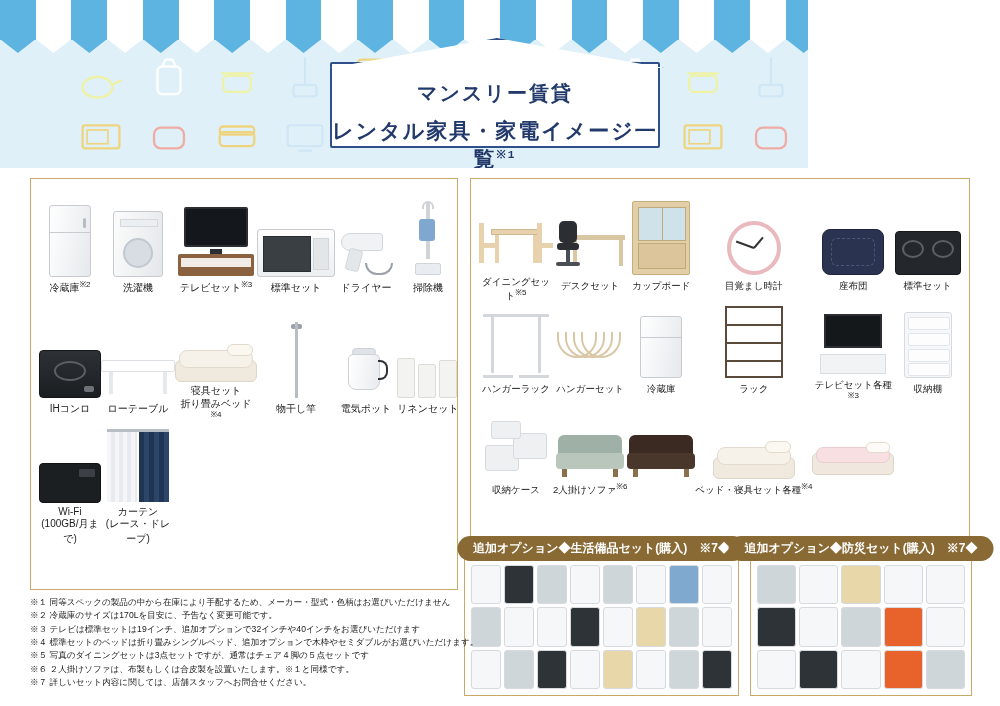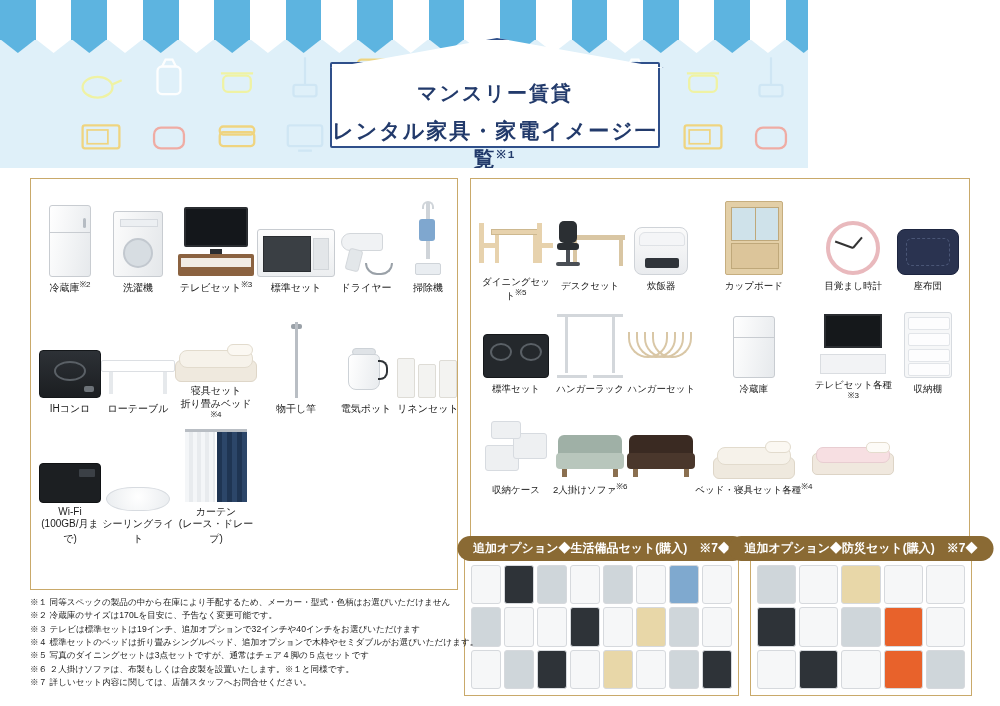--- a/index.html
+++ b/index.html
@@ -550,28 +550,20 @@
 
       <div class="cell">
         <div class="art">
             <div class="obj wifi">
               <div class="lbl"></div>
             </div>
           </div>
         <div class="cap"><span id="cap-wifi">Wi-Fi<br>(100GB/月まで)</span><span class="sup"></span></div>
       </div>
 
-      <div class="cell">
-        <div class="art">
-            <div class="obj clight">
-              <div class="d"></div>
-            </div>
-          </div>
-        <div class="cap"><span>シーリングライト</span><span class="sup"></span></div>
-      </div>
 
       <div class="cell">
         <div class="art">
             <div class="obj curtain">
               <div class="rod"></div>
               <div class="lace"></div>
               <div class="drape"></div>
             </div>
           </div>
         <div class="cap"><span id="cap-curtain">カーテン<br>(レース・ドレープ)</span><span class="sup"></span></div>
@@ -606,29 +598,20 @@
                 <div class="bk"></div>
                 <div class="st"></div>
                 <div class="po"></div>
                 <div class="ba"></div>
               </div>
             </div>
           </div>
         <div class="cap"><span>デスクセット</span><span class="sup"></span></div>
       </div>
 
-      <div class="cell">
-        <div class="art">
-            <div class="obj rice">
-              <div class="lid"></div>
-              <div class="pn"></div>
-            </div>
-          </div>
-        <div class="cap"><span>炊飯器</span><span class="sup"></span></div>
-      </div>
 
       <div class="cell">
         <div class="art">
             <div class="obj cup">
               <div class="gl"></div>
               <div class="dr"></div>
             </div>
           </div>
         <div class="cap"><span>カップボード</span><span class="sup"></span></div>
       </div>
@@ -685,20 +668,30 @@
         <div class="cap"><span>ハンガーセット</span><span class="sup"></span></div>
       </div>
 
       <div class="cell">
         <div class="art">
             <div class="obj fridge2"></div>
           </div>
         <div class="cap"><span>冷蔵庫</span><span class="sup"></span></div>
       </div>
 
+      <div class="cell">
+        <div class="art">
+            <div class="obj shelf">
+              <i></i>
+              <i></i>
+              <i></i>
+            </div>
+          </div>
+        <div class="cap"><span>ラック</span><span class="sup"></span></div>
+      </div>
 
       <div class="cell">
         <div class="art">
             <div class="obj tv2">
               <div class="sc"></div>
               <div class="sd"></div>
             </div>
           </div>
         <div class="cap"><span>テレビセット各種</span><span class="sup">※3</span></div>
       </div>

